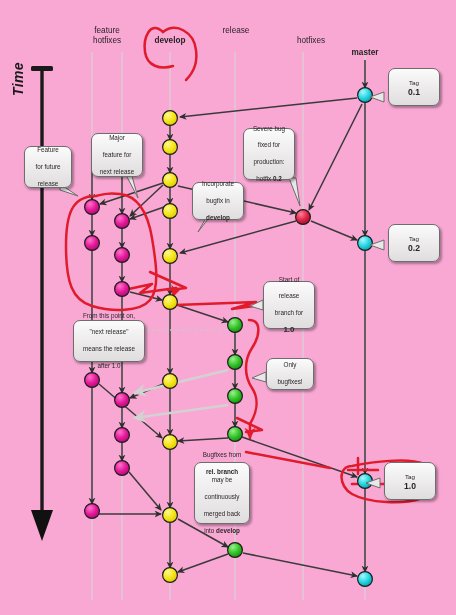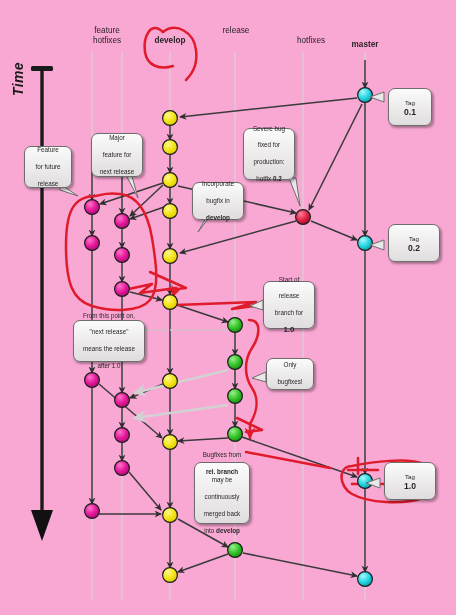--- a/index.html
+++ b/index.html
@@ -252,21 +252,21 @@
   <div class="lane-label bold" style="left:144px;top:36px;width:52px;">
     <div>develop</div>
   </div>
   <div class="lane-label" style="left:208px;top:26px;width:56px;">
     <div>release</div>
     <div></div>
   </div>
   <div class="lane-label" style="left:285px;top:36px;width:52px;">
     <div>hotfixes</div>
   </div>
-  <div class="lane-label bold" style="left:339px;top:40px;width:52px;">
+  <div class="lane-label bold" style="left:339px;top:48px;width:52px;">
     <div>master</div>
   </div>
 
   <div class="time-word">Time</div>
 
   <div class="callout" style="left:24px;top:146px;width:48px;height:42px;">
     <span><span>Feature</span><br>
           <span>for future</span><br>
           <span>release</span></span>
   </div>
@@ -311,21 +311,21 @@
 
   <div class="callout" style="left:194px;top:462px;width:56px;height:62px;">
     <span><span>Bugfixes from</span><br>
           <b>rel. branch</b><br>
           <span>may be</span><br>
           <span>continuously</span><br>
           <span>merged back</span><br>
           <span>into <b>develop</b></span></span>
   </div>
 
-  <div class="callout tagbox" style="left:388px;top:88px;width:44px;height:38px;">
+  <div class="callout tagbox" style="left:388px;top:68px;width:52px;height:38px;">
     <span>
         <span>Tag</span>
       <span class="tnum">0.1</span>
       </span>
   </div>
   <div class="callout tagbox" style="left:388px;top:224px;width:52px;height:38px;">
     <span>
         <span>Tag</span>
       <span class="tnum">0.2</span>
       </span>

